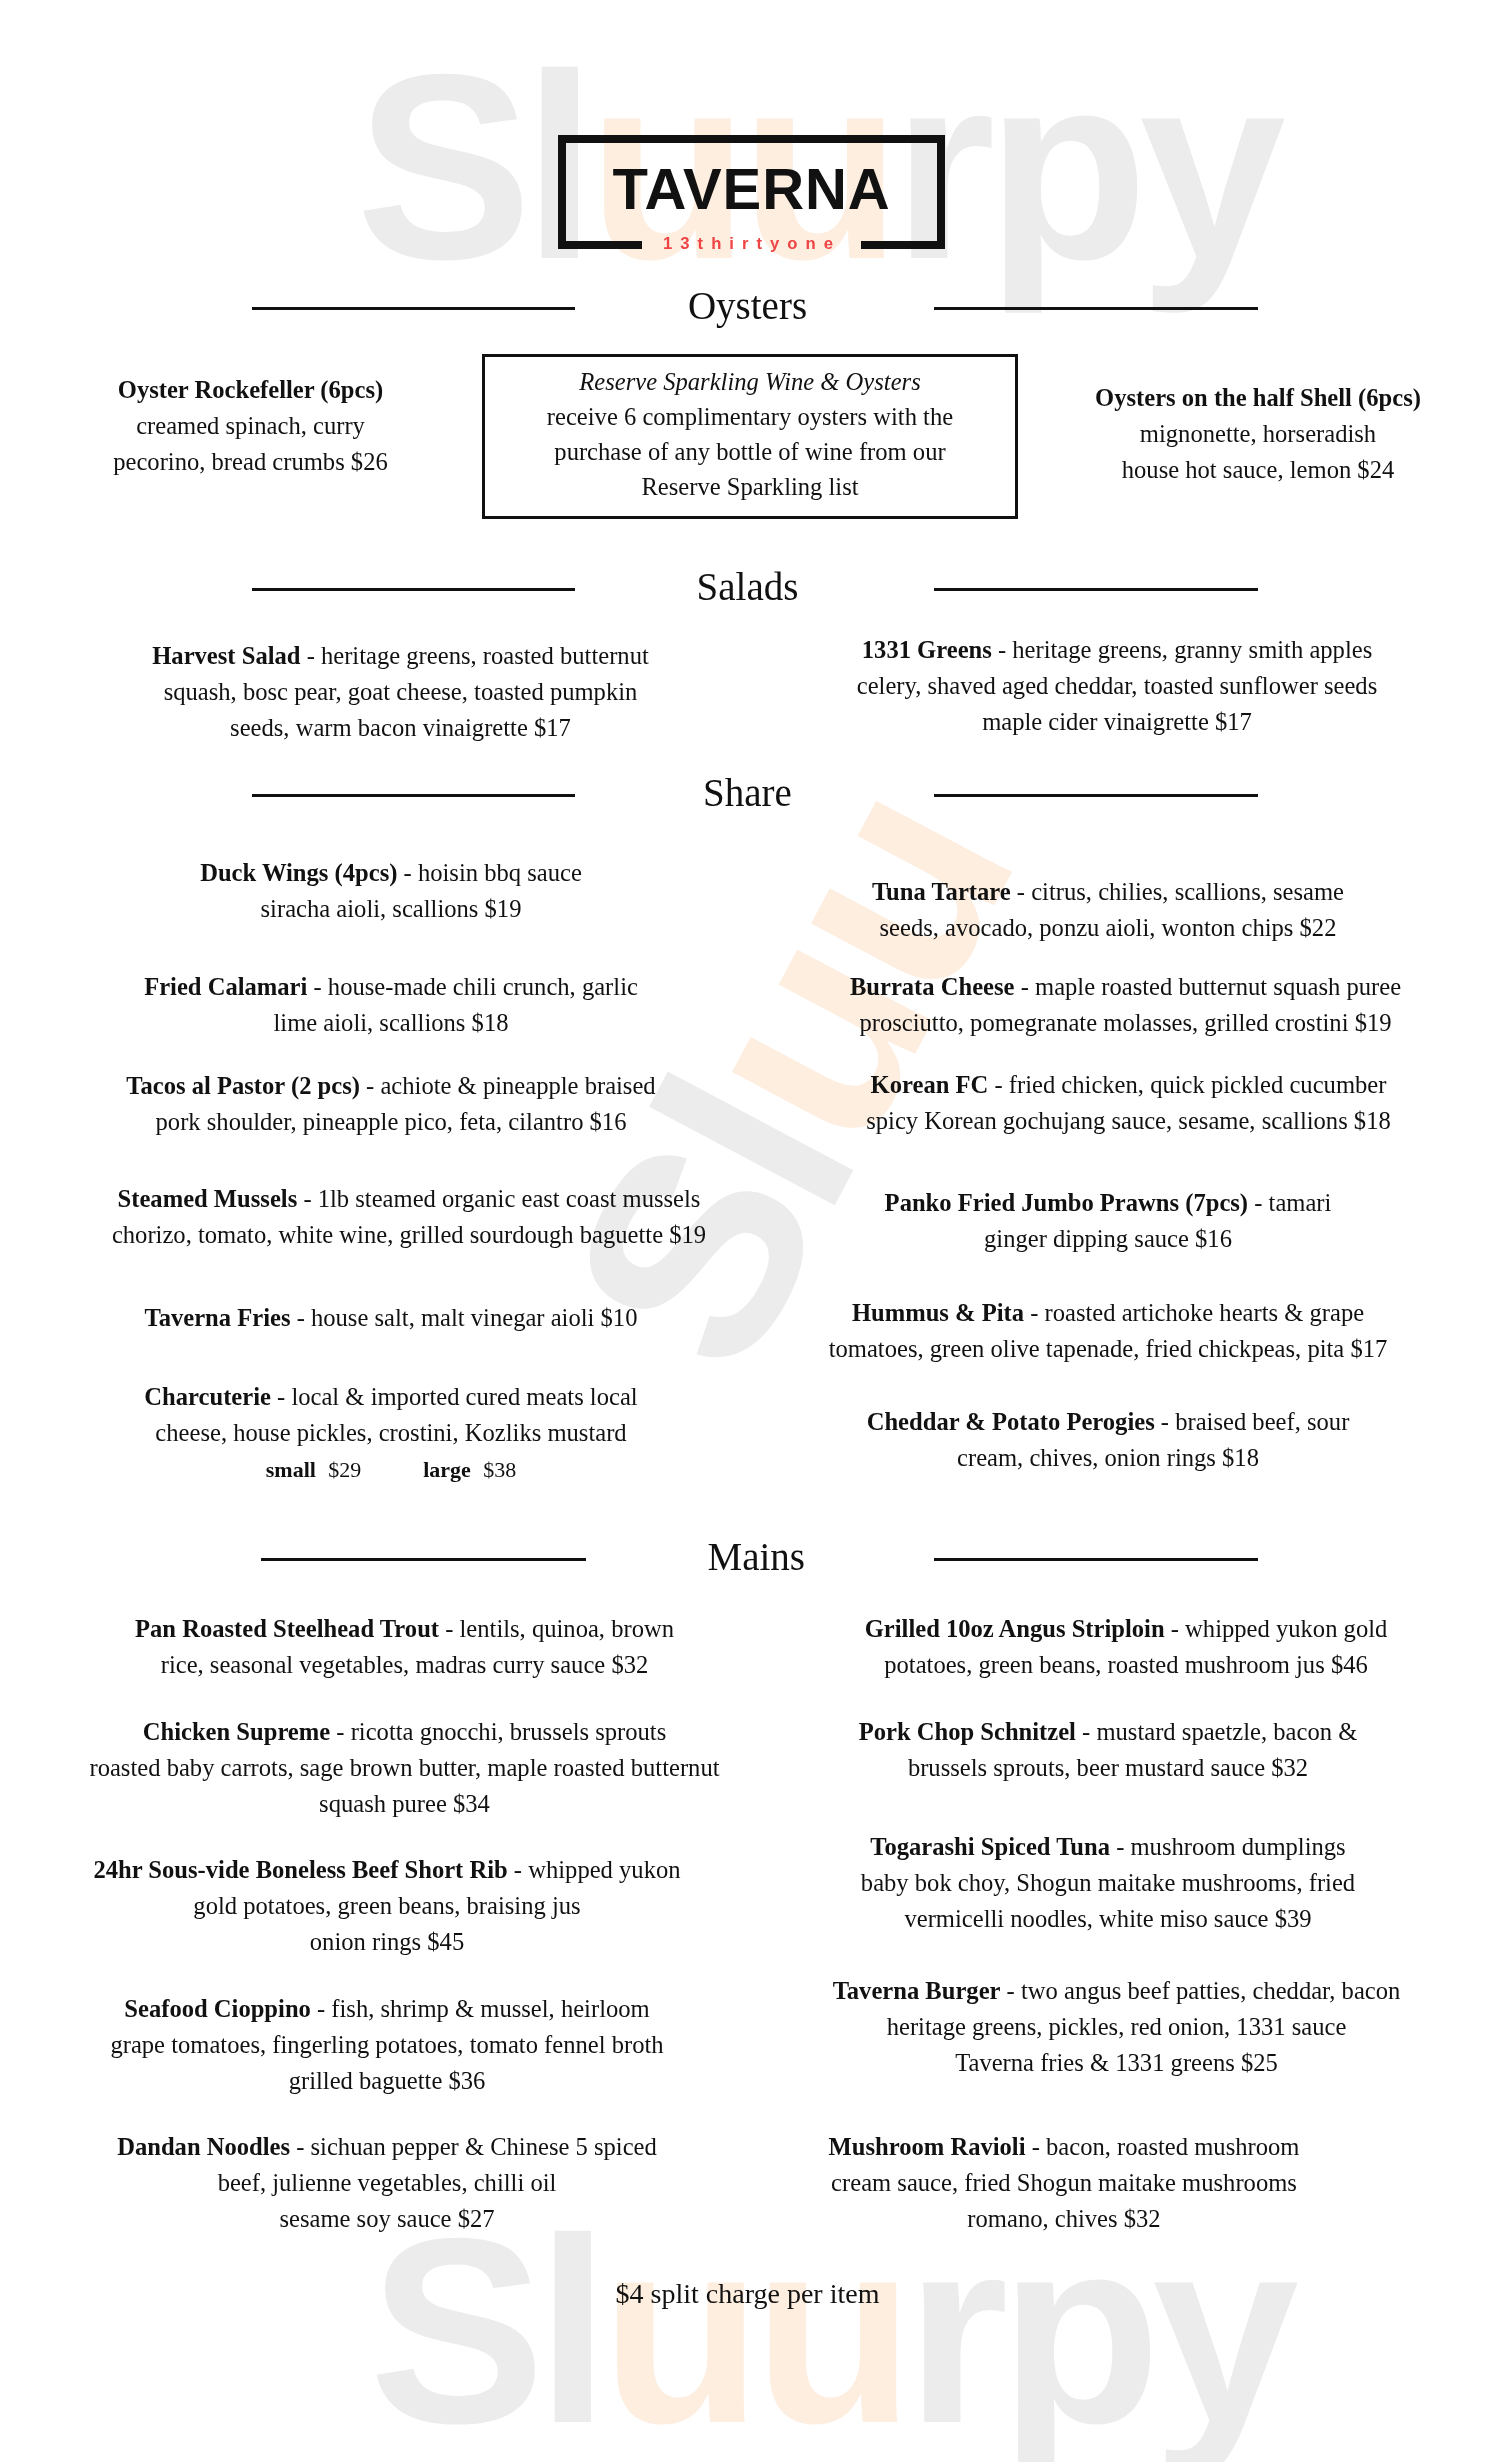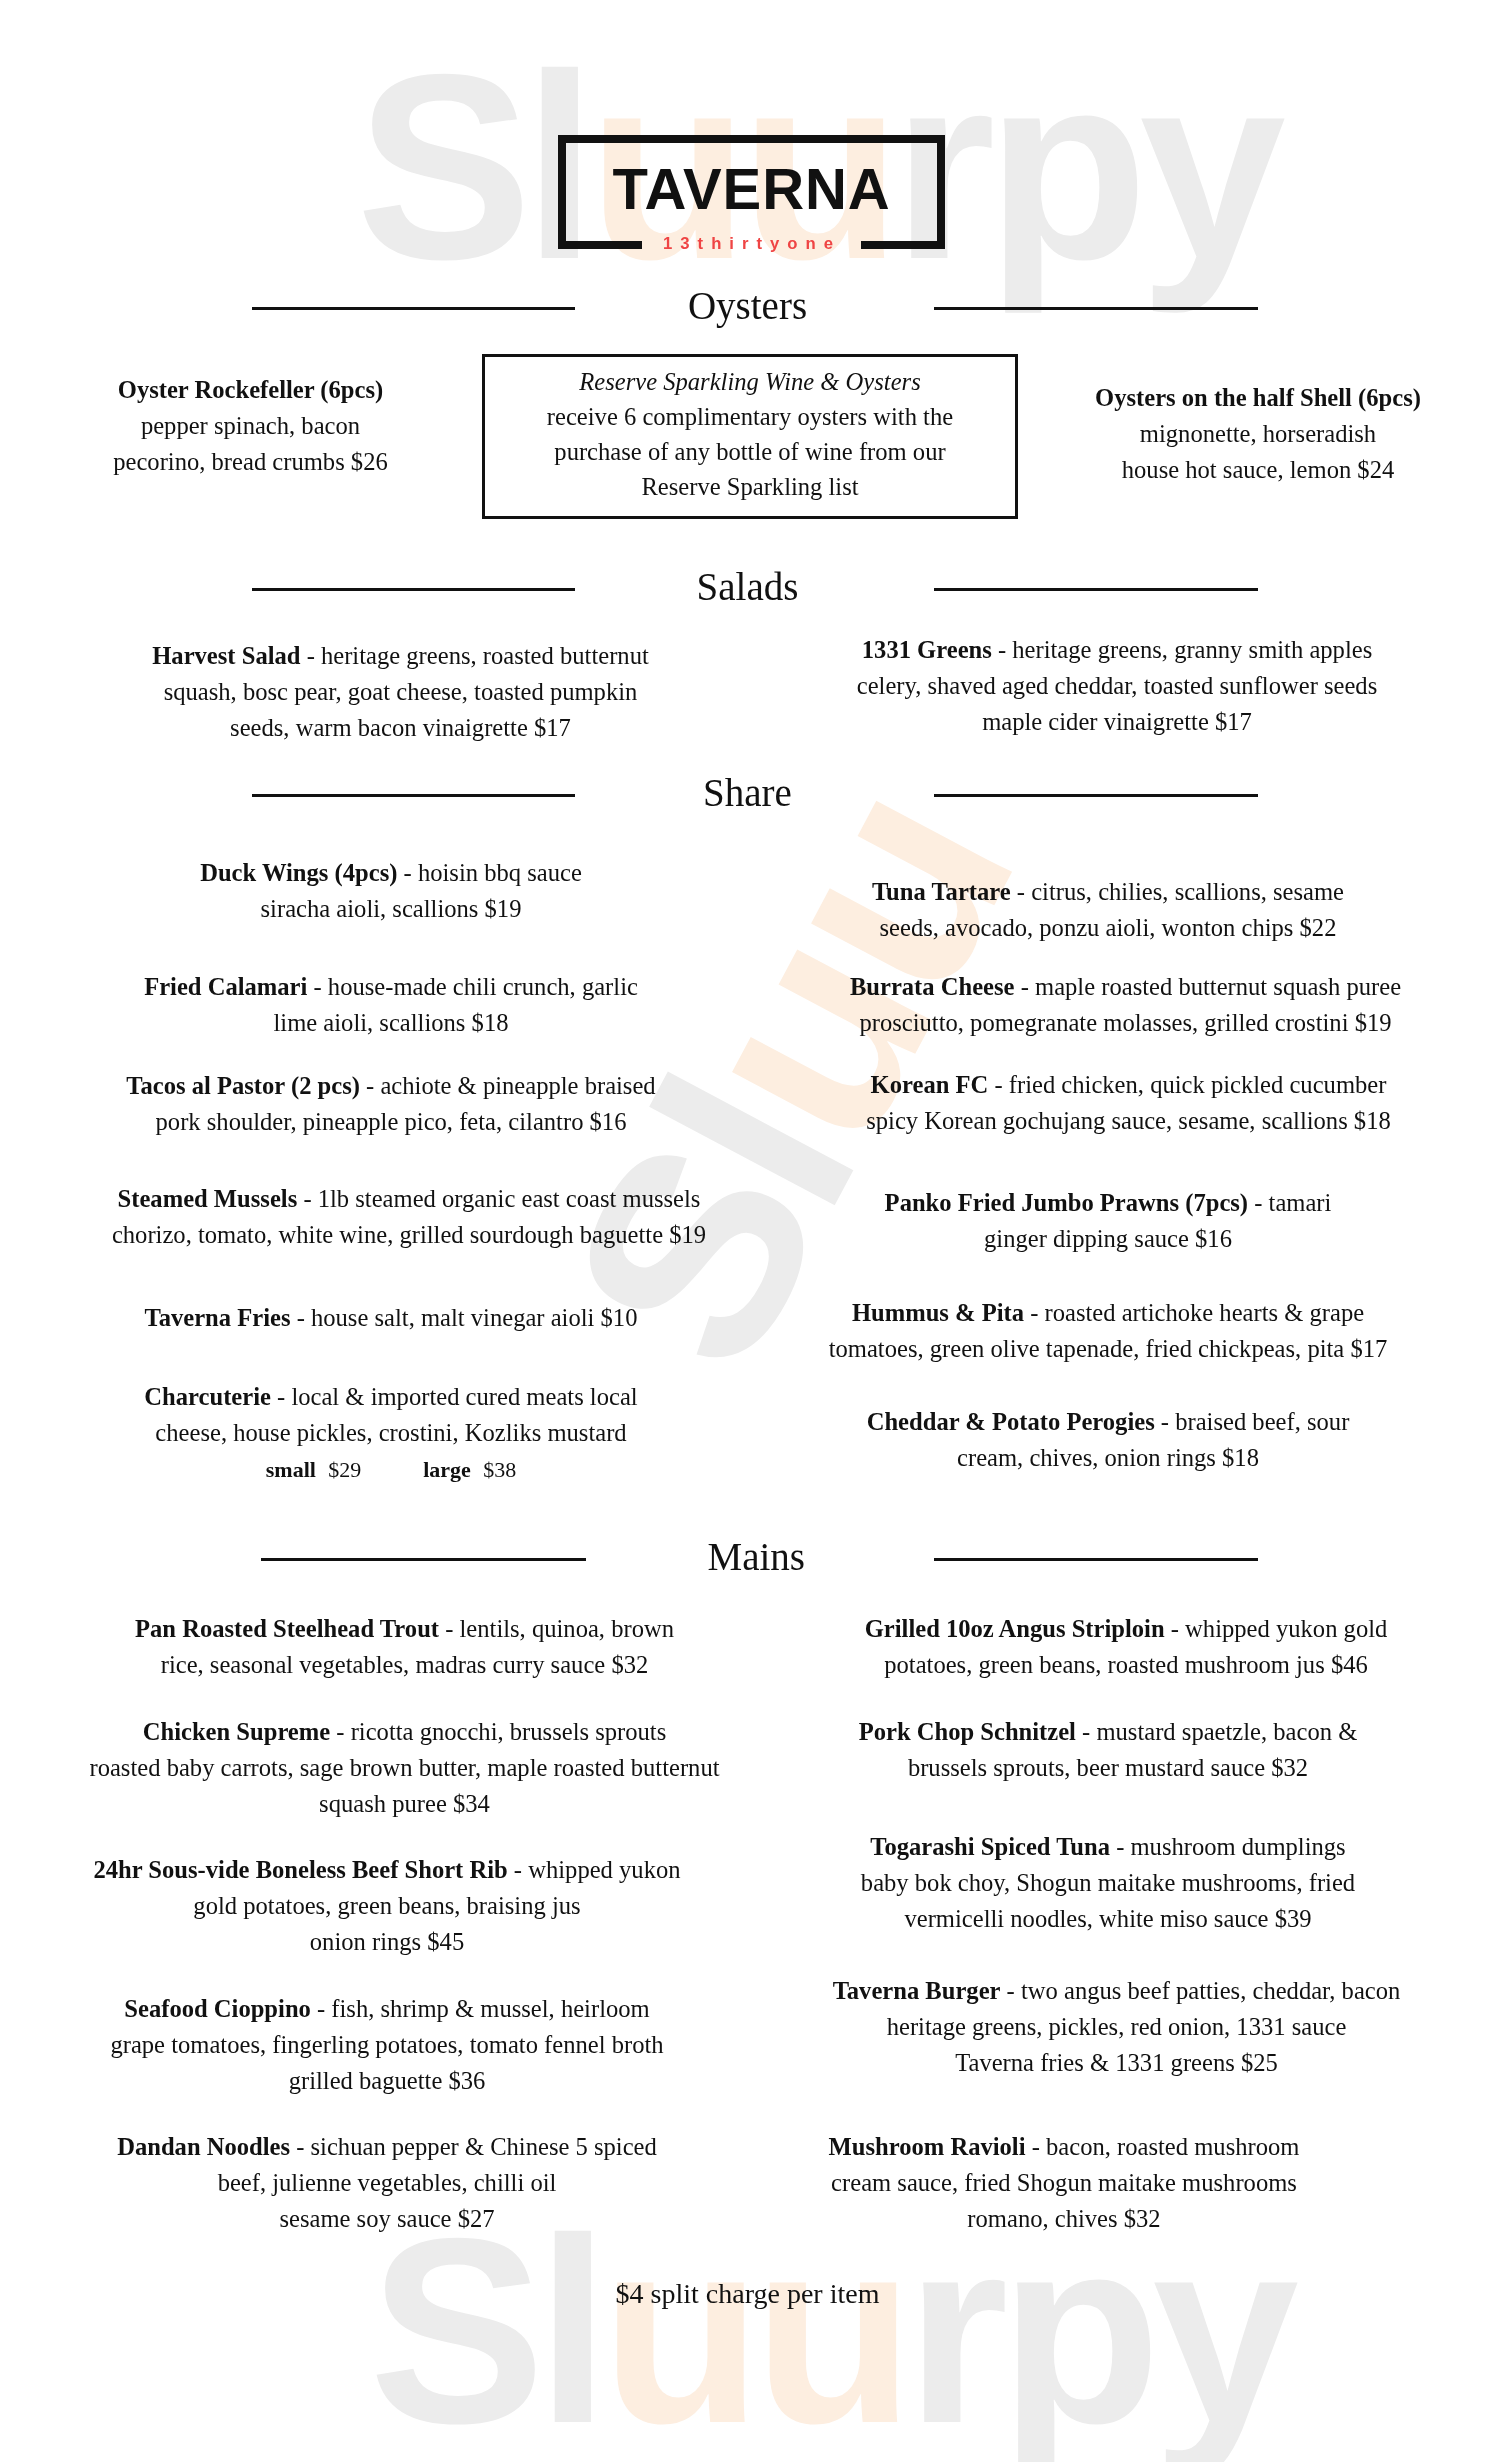--- a/index.html
+++ b/index.html
@@ -61,21 +61,21 @@
   </div>
 
   <div class="sec-head" style="top:284px;">
     <div class="line" style="left:252px;width:323px;"></div>
     <div class="title">Oysters</div>
     <div class="line" style="left:934px;width:324px;"></div>
   </div>
 
   <div class="item" style="left:35px;width:431px;top:372px;text-align:center;">
     <div class="name">Oyster Rockefeller  (6pcs)</div>
-    <div>pepper spinach, bacon</div>
+    <div>creamed spinach, curry</div>
     <div>pecorino, bread crumbs  $26</div>
   </div>
 
   <div class="promo">
     <span class="ptitle">Reserve Sparkling Wine &amp; Oysters</span>
     <div>receive 6 complimentary oysters with the</div>
     <div>purchase of any bottle of wine from our</div>
     <div>Reserve Sparkling list</div>
   </div>
 

